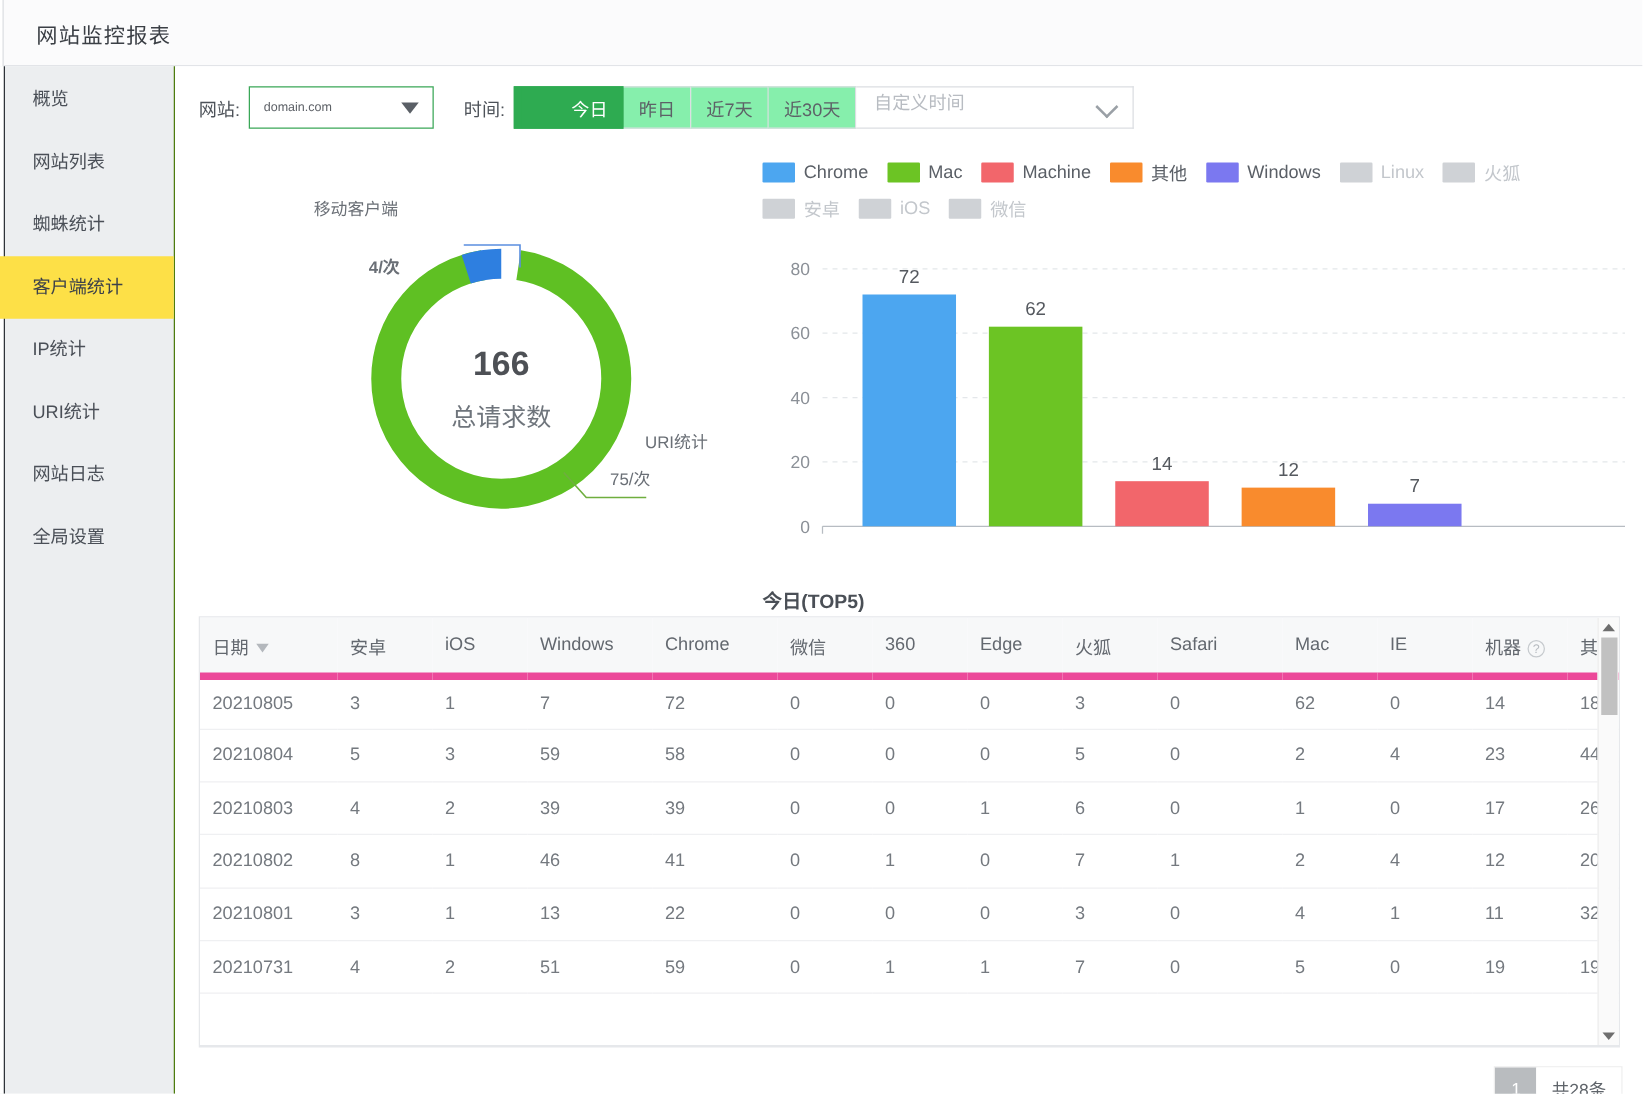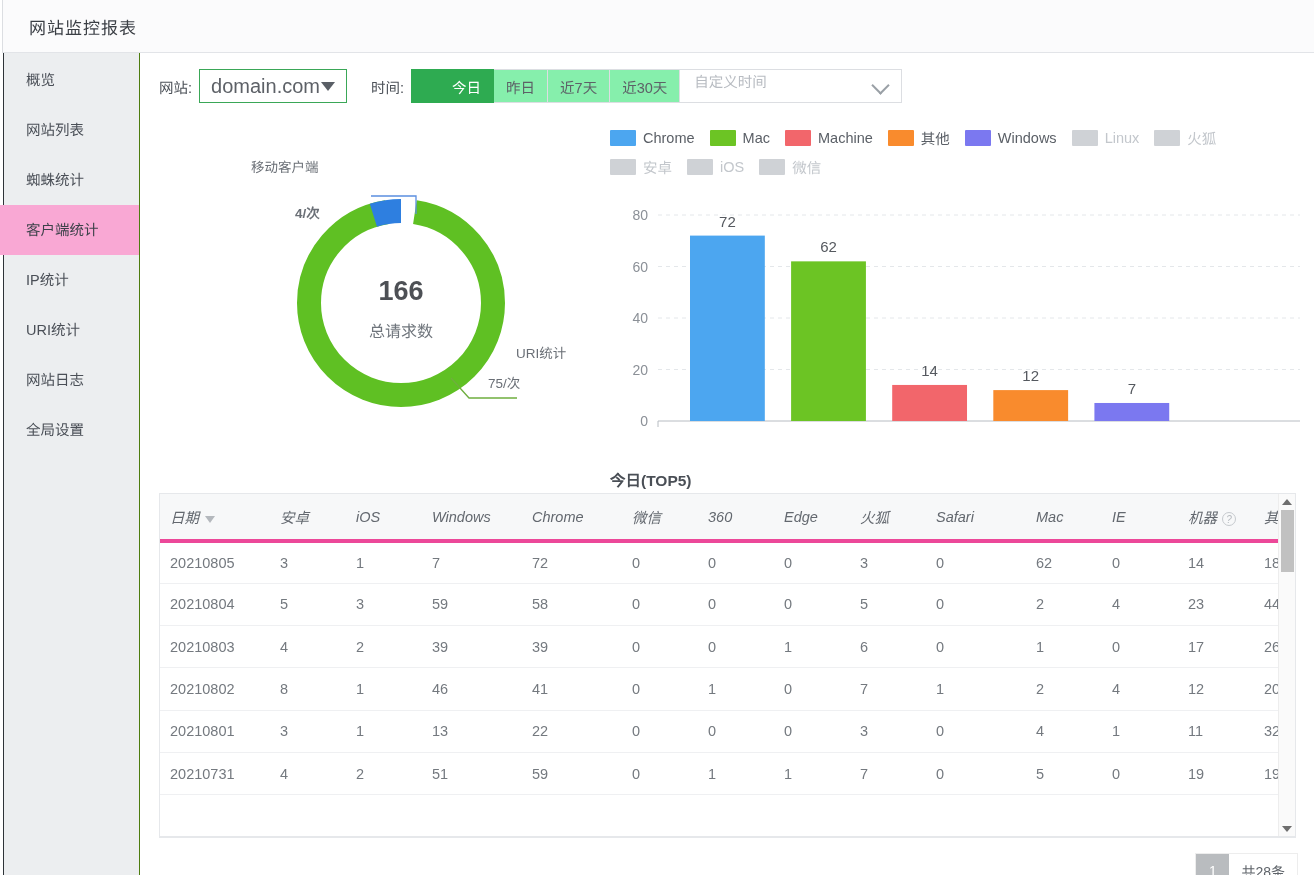--- a/index.html
+++ b/index.html
@@ -52,21 +52,21 @@
     position: relative;
     height: 50px;
     line-height: 50px;
     padding-left: 26px;
     font-size: 14.5px;
     color: #4a4f57;
     cursor: pointer;
     white-space: nowrap;
   }
   .nav-item.active {
-    background: #f9a8d4;
+    background: #fde047;
     color: #3d424a;
   }
   .nav-list { padding-top: 2px; }
 
   
   .content {
     position: absolute; left: 141px; top: 53px;
     width: 1173px; height: 822px;
     background: #ffffff;
   }
@@ -78,21 +78,21 @@
     height: 34px;
   }
   .flabel { font-size: 14.5px; color: #4d5259; margin-right: 7px; white-space: nowrap; }
   .site-select {
     position: relative;
     width: 148px; height: 34px;
     border: 1px solid #3aa757;
     background: #fff;
     display: flex; align-items: center;
     padding-left: 11px;
-    font-size: 20px; color: #5d6167;
+    font-size: 10px; color: #5d6167;
     cursor: pointer;
   }
   .site-select .caret {
     position: absolute; right: 11px; top: 12px;
     width: 0; height: 0;
     border-left: 7px solid transparent;
     border-right: 7px solid transparent;
     border-top: 9px solid #5a5f66;
   }
   .flabel.time { margin-left: 24px; }
@@ -100,21 +100,21 @@
   .seg {
     height: 34px; min-width: 50px;
     padding: 0 12px;
     border: 1px solid #dcdee2;
     border-left: none;
     background: #86efac;
     display: flex; align-items: center; justify-content: center;
     font-size: 14.5px; color: #5d6167;
     cursor: pointer; white-space: nowrap;
   }
-  .seg:first-child { border-left: 1px solid #0c4a6e; padding-left: 40px; }
+  .seg:first-child { border-left: 6px solid #0c4a6e; padding-left: 40px; }
   .seg.active {
     background: #2eab51;
     border-color: #2eab51;
     color: #ffffff;
   }
   .custom-time {
     width: 222px; height: 34px;
     border: 1px solid #dcdee2;
     border-left: none;
     background: #fff;
@@ -139,21 +139,21 @@
   }
   .donut-svg { position: absolute; left: 0; top: 0; }
   .donut-center-num {
     position: absolute; left: 0; top: 128px; width: 340px;
     text-align: center;
     font-size: 27px; font-weight: bold; color: #4d5055;
   }
   .donut-center-label {
     position: absolute; left: 0; top: 170px; width: 340px;
     text-align: center;
-    font-size: 16px; color: #6f757c;
+    font-size: 20px; color: #6f757c;
   }
   .lbl { position: absolute; font-size: 13.5px; color: #6a6f76; white-space: nowrap; }
   .lbl-mobile-name { left: 20px; top: 8px; }
   .lbl-mobile-val  { left: 64px; top: 54px; font-weight: bold; }
   .lbl-pc-name     { left: 285px; top: 194px; }
   .lbl-pc-val      { left: 257px; top: 224px; }
 
   
   .legend {
     position: absolute; left: 469px; top: 74px;
@@ -202,24 +202,23 @@
     border-collapse: collapse;
     table-layout: fixed;
     font-size: 14.5px;
   }
   table.data thead th {
     height: 47px;
     background: #f7f8f9;
     color: #63686f;
     font-weight: normal;
     text-align: left;
-    border-bottom: 4px solid #ec4899;
+    border-bottom: 6px solid #ec4899;
     padding-left: 10px;
     white-space: nowrap;
-    font-style: italic;
   }
   table.data tbody td {
     height: 42.3px;
     color: #74797f;
     border-bottom: 1px solid #eff0f2;
     padding-left: 10px;
     white-space: nowrap;
   }
   .col-date  { width: 110px; }
   .col-num   { width: 76px; }

